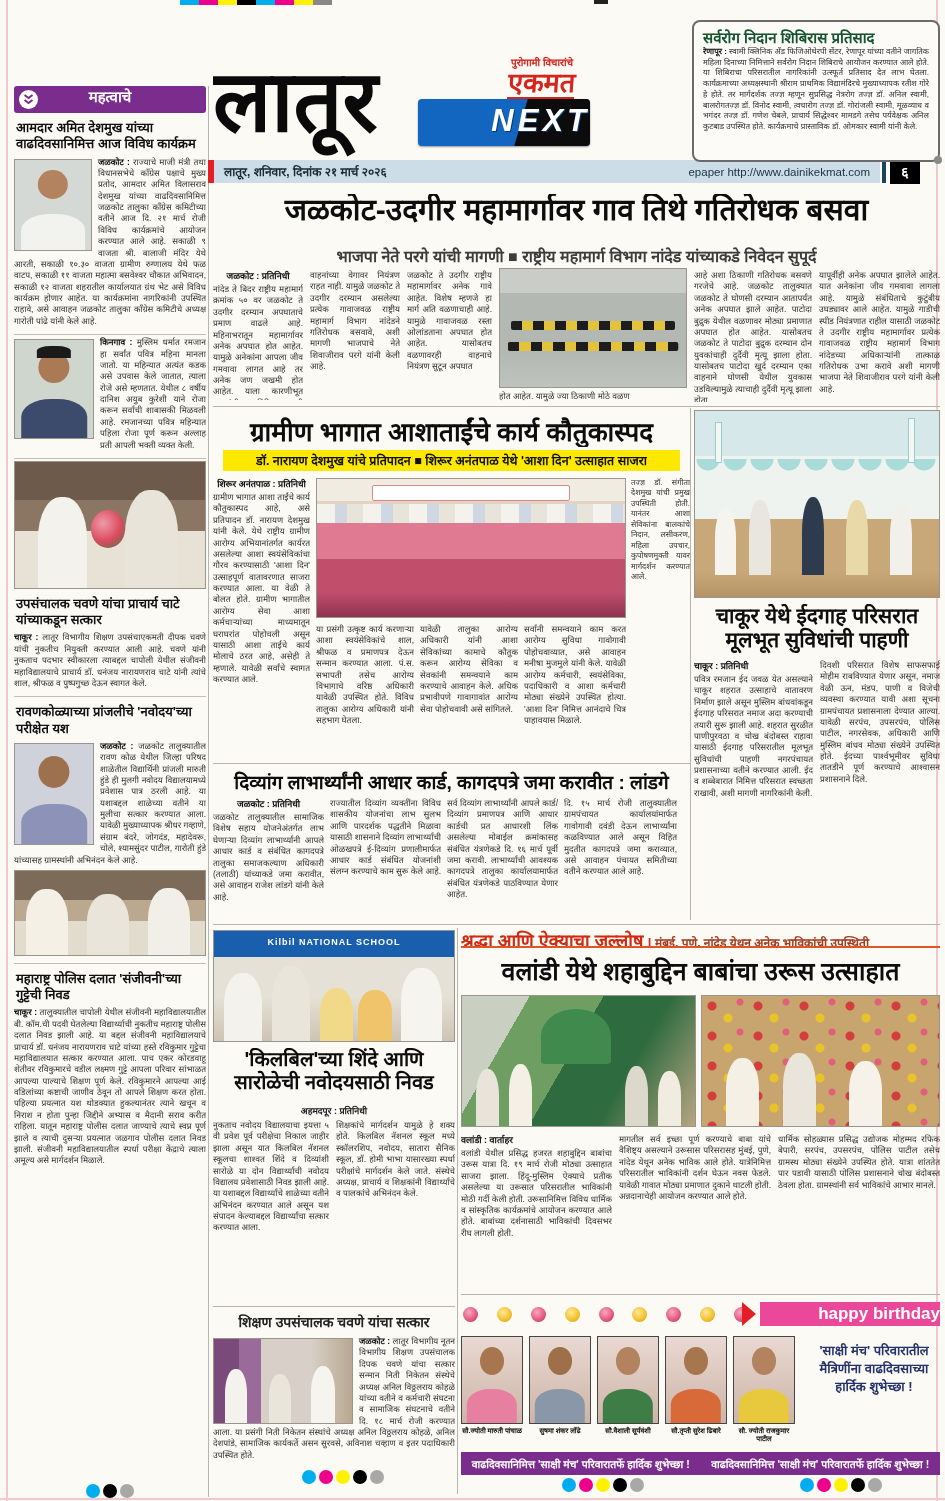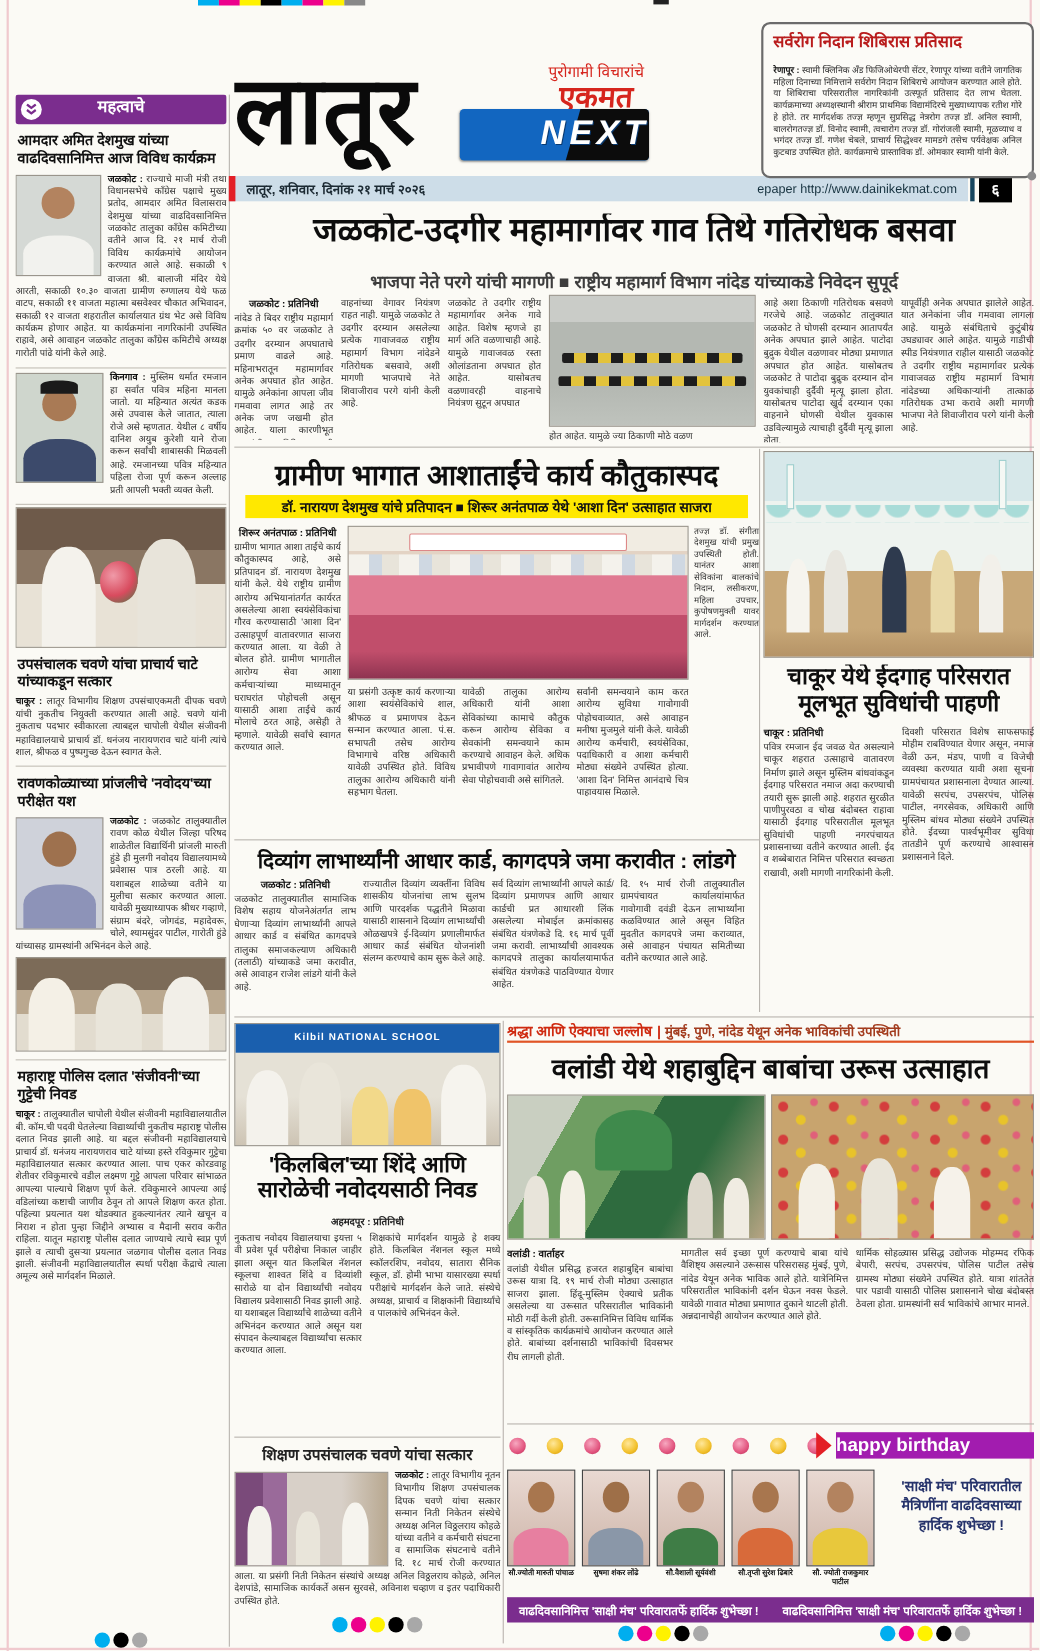--- a/index.html
+++ b/index.html
@@ -118,40 +118,40 @@
   <div>
     <h3 class="rail-title">महाराष्ट्र पोलिस दलात 'संजीवनी'च्या गुट्टेची निवड</h3>
     <div class="bt" style="max-height:300px">
       <b class="plc">चाकूर :</b> <span>तालुक्यातील चापोली येथील संजीवनी महाविद्यालयातील बी. कॉम.ची पदवी घेतलेल्या विद्यार्थ्याची नुकतीच महाराष्ट्र पोलीस दलात निवड झाली आहे. या बद्दल संजीवनी महाविद्यालयाचे प्राचार्य डॉ. धनंजय नारायणराव चाटे यांच्या हस्ते रविकुमार गुट्टेचा महाविद्यालयात सत्कार करण्यात आला. पाच एकर कोरडवाहू शेतीवर रविकुमारचे वडील लक्ष्मण गुट्टे आपला परिवार सांभाळत आपल्या पाल्याचे शिक्षण पूर्ण केले. रविकुमारने आपल्या आई वडिलांच्या कष्टाची जाणीव ठेवून तो आपले शिक्षण करत होता. पहिल्या प्रयत्नात यश थोडक्यात हुकल्यानंतर त्याने खचून व निराश न होता पुन्हा जिद्दीने अभ्यास व मैदानी सराव करीत राहिला. यातून महाराष्ट्र पोलीस दलात जाण्याचे त्याचे स्वप्न पूर्ण झाले व त्याची दुसऱ्या प्रयत्नात जळगाव पोलीस दलात निवड झाली. संजीवनी महाविद्यालयातील स्पर्धा परीक्षा केंद्राचे त्याला अमूल्य असे मार्गदर्शन मिळाले.</span>
     </div>
   </div>
 </div>
 
 <div class="abs" style="left:213px;top:56px;width:280px;height:108px;font-size:86px;font-weight:900;color:#0a0a0a;line-height:1.05;overflow:hidden">लातूर</div>
 <div class="abs" style="left:487px;top:55px;width:110px;text-align:center">
-  <div style="font-size:14px;font-weight:normal;color:#d6251d">पुरोगामी विचारांचे</div>
+  <div style="font-size:10px;font-weight:bold;color:#d6251d">पुरोगामी विचारांचे</div>
   <div style="font-size:27px;font-weight:900;color:#d6251d;transform:skewX(-4deg);border-bottom:2px solid #d6251d;display:inline-block;line-height:1.05">एकमत</div>
 </div>
 <div class="abs" style="left:418px;top:99px;width:172px;height:47px;background:#1266c0;border-radius:4px;overflow:hidden;box-shadow:0 1px 2px rgba(0,0,0,.4)">
   <i style="position:absolute;right:-14px;top:0;width:48%;height:100%;background:#0c0c0c;transform:skewX(-16deg)"></i>
   <span style="position:absolute;left:0;right:0;top:4px;text-align:right;color:#fff;font-weight:900;font-style:italic;font-size:31px;letter-spacing:4px;text-shadow:1px 1px 0 #0a3a70">NEXT</span>
 </div>
 
 <div class="abs" style="left:208px;top:160px;width:672px;height:23px;background:#cddde8;display:flex;align-items:center">
   <i style="width:6px;height:100%;background:#e31f26"></i>
   <span style="font-size:12px;font-weight:bold;color:#1c2a33;margin-left:10px">लातूर, शनिवार, दिनांक २१ मार्च २०२६</span>
   <span style="font-size:11.5px;color:#16323f;margin-left:auto;margin-right:10px">epaper   http://www.dainikekmat.com</span>
 </div>
 <div class="abs" style="left:882px;top:160px;width:4px;height:23px;background:#16455e"></div>
 <div class="abs" style="left:890px;top:159px;width:30px;height:25px;background:#000;color:#fff;font-weight:bold;font-size:14px;display:flex;align-items:center;justify-content:center">
   <span>६</span>
 </div>
 
 <div class="abs" style="left:692px;top:20px;width:248px;height:142px;border:2px solid #6b6b6b;border-radius:8px;padding:5px 9px;background:#fcfbf7">
-  <h2 style="font-size:15px;font-weight:800;color:#b91c1c;margin-bottom:12px">सर्वरोग निदान शिबिरास प्रतिसाद</h2>
+  <h2 style="font-size:15px;font-weight:800;color:#14532d;margin-bottom:0">सर्वरोग निदान शिबिरास प्रतिसाद</h2>
   <div class="bt" style="font-size:8px;height:108px">
     <b class="plc">रेणापूर :</b> <span>स्वामी क्लिनिक अँड फिजिओथेरपी सेंटर, रेणापूर यांच्या वतीने जागतिक महिला दिनाच्या निमित्ताने सर्वरोग निदान शिबिराचे आयोजन करण्यात आले होते. या शिबिराचा परिसरातील नागरिकांनी उत्स्फूर्त प्रतिसाद देत लाभ घेतला. कार्यक्रमाच्या अध्यक्षस्थानी श्रीराम प्राथमिक विद्यामंदिरचे मुख्याध्यापक रतीश गोरे हे होते. तर मार्गदर्शक तज्ज्ञ म्हणून सुप्रसिद्ध नेत्ररोग तज्ज्ञ डॉ. अनिल स्वामी, बालरोगतज्ज्ञ डॉ. विनोद स्वामी, त्वचारोग तज्ज्ञ डॉ. गोरांजली स्वामी, मूळव्याध व भगंदर तज्ज्ञ डॉ. गणेश चेबले, प्राचार्य सिद्धेश्वर मामडगे तसेच पर्यवेक्षक अनिल कुटबाड उपस्थित होते. कार्यक्रमाचे प्रास्ताविक डॉ. ओमकार स्वामी यांनी केले.</span>
   </div>
   <i style="position:absolute;right:-4px;bottom:-4px;width:8px;height:8px;background:#8a8a8a;border-radius:50%"></i>
 </div>
 
 <h1 class="abs h-main" style="left:213px;top:194px;width:727px;height:48px">जळकोट-उदगीर महामार्गावर गाव तिथे गतिरोधक बसवा</h1>
 <h2 class="abs h-sub" style="left:213px;top:245px;width:727px;height:21px">भाजपा नेते परगे यांची मागणी ■ राष्ट्रीय महामार्ग विभाग नांदेड यांच्याकडे निवेदन सुपूर्द</h2>
 
 <div class="abs bt" style="left:213px;top:270px;width:90px;height:130px">
@@ -226,21 +226,21 @@
   <i class="fig" style="left:44%;width:14%;height:48%;background:#f2d98a"></i>
   <i class="fig" style="left:60%;width:14%;height:46%;background:#f0c46a"></i>
   <i class="fig" style="left:78%;width:17%;height:66%;background:#f6f4ee"></i>
 </div>
 <h2 class="abs h-med" style="left:213px;top:1048px;width:242px;height:52px">'किलबिल'च्या शिंदे आणि सारोळेची नवोदयसाठी निवड</h2>
 <div class="abs" style="left:213px;top:1104px;width:242px;font-weight:bold;font-size:9px;text-align:center">अहमदपूर : प्रतिनिधी</div>
 <div class="abs bt" style="left:213px;top:1120px;width:116px;height:214px">नुकताच नवोदय विद्यालयाचा इयत्ता ५ वी प्रवेश पूर्व परीक्षेचा निकाल जाहीर झाला असून यात किलबिल नॅशनल स्कूलचा शाश्वत शिंदे व दिव्यांशी सारोळे या दोन विद्यार्थ्यांची नवोदय विद्यालय प्रवेशासाठी निवड झाली आहे. या यशाबद्दल विद्यार्थ्यांचे शाळेच्या वतीने अभिनंदन करण्यात आले असून यश संपादन केल्याबद्दल विद्यार्थ्यांचा सत्कार करण्यात आला.</div>
 <div class="abs bt" style="left:336px;top:1120px;width:119px;height:214px">शिक्षकांचे मार्गदर्शन यामुळे हे शक्य होते. किलबिल नॅशनल स्कूल मध्ये स्कॉलरशिप, नवोदय, सातारा सैनिक स्कूल, डॉ. होमी भाभा यासारख्या स्पर्धा परीक्षांचे मार्गदर्शन केले जाते. संस्थेचे अध्यक्ष, प्राचार्य व शिक्षकांनी विद्यार्थ्यांचे व पालकांचे अभिनंदन केले.</div>
 
 <div class="abs" style="left:461px;top:928px;width:479px;height:20px;border-bottom:2px solid #e05526;white-space:nowrap;overflow:hidden">
-  <span style="font-size:13px;font-weight:800;color:#cf2a10">श्रद्धा आणि ऐक्याचा जल्लोष</span>
+  <span style="font-size:18px;font-weight:800;color:#cf2a10">श्रद्धा आणि ऐक्याचा जल्लोष</span>
   <span style="font-size:13px;font-weight:800;color:#cf2a10"> | </span>
   <span style="font-size:12px;font-weight:bold;color:#a33c1e">मुंबई, पुणे, नांदेड येथून अनेक भाविकांची उपस्थिती</span>
 </div>
 <h1 class="abs h-sec" style="left:461px;top:953px;width:479px;height:36px;font-size:25px">वलांडी येथे शहाबुद्दिन बाबांचा उरूस उत्साहात</h1>
 <div class="ph" style="left:461px;top:995px;width:235px;height:132px;background:linear-gradient(120deg,#c9cfc1 0 22%,#6f9e62 22% 46%,#2e6b3e 46% 68%,#b8a584)">
   <i style="position:absolute;top:10%;left:34%;width:30%;height:42%;background:#3f8a4c;border-radius:50% 50% 6% 6%"></i>
   <i class="fig" style="left:6%;width:10%;height:44%;background:#e8e4da"></i>
   <i class="fig" style="left:20%;width:10%;height:48%;background:#f4f0e6"></i>
   <i class="fig" style="left:70%;width:10%;height:46%;background:#ddd8cc"></i>
   <i class="fig" style="left:84%;width:10%;height:42%;background:#f0ece2"></i>
@@ -276,21 +276,21 @@
     <i class="rose y"></i>
     <i class="rose"></i>
     <i class="rose y"></i>
     <i class="rose"></i>
     <i class="rose y"></i>
     <i class="rose"></i>
     <i class="rose y"></i>
     <i class="rose"></i>
 </div>
 <div class="abs" style="left:742px;top:1302px;width:0;height:0;border-top:12px solid transparent;border-bottom:12px solid transparent;border-left:14px solid #e31f26"></div>
-<div class="abs" style="left:760px;top:1302px;width:180px;height:24px;background:#a21caf;display:flex;align-items:center;justify-content:flex-start">
+<div class="abs" style="left:760px;top:1302px;width:180px;height:24px;background:#ec4899;display:flex;align-items:center;justify-content:flex-end">
   <span style="color:#fff;font-weight:800;font-size:17px">happy birthday</span>
 </div>
 
 <div class="bd-card" style="left:461px">
     <i class="head" style="background:#a8764e"></i>
     <i class="torso" style="--shirt:#e77fa0"></i>
   </div>
 <div class="bd-card" style="left:529px">
     <i class="head" style="background:#9e6f48"></i>
     <i class="torso" style="--shirt:#8a97a8"></i>

